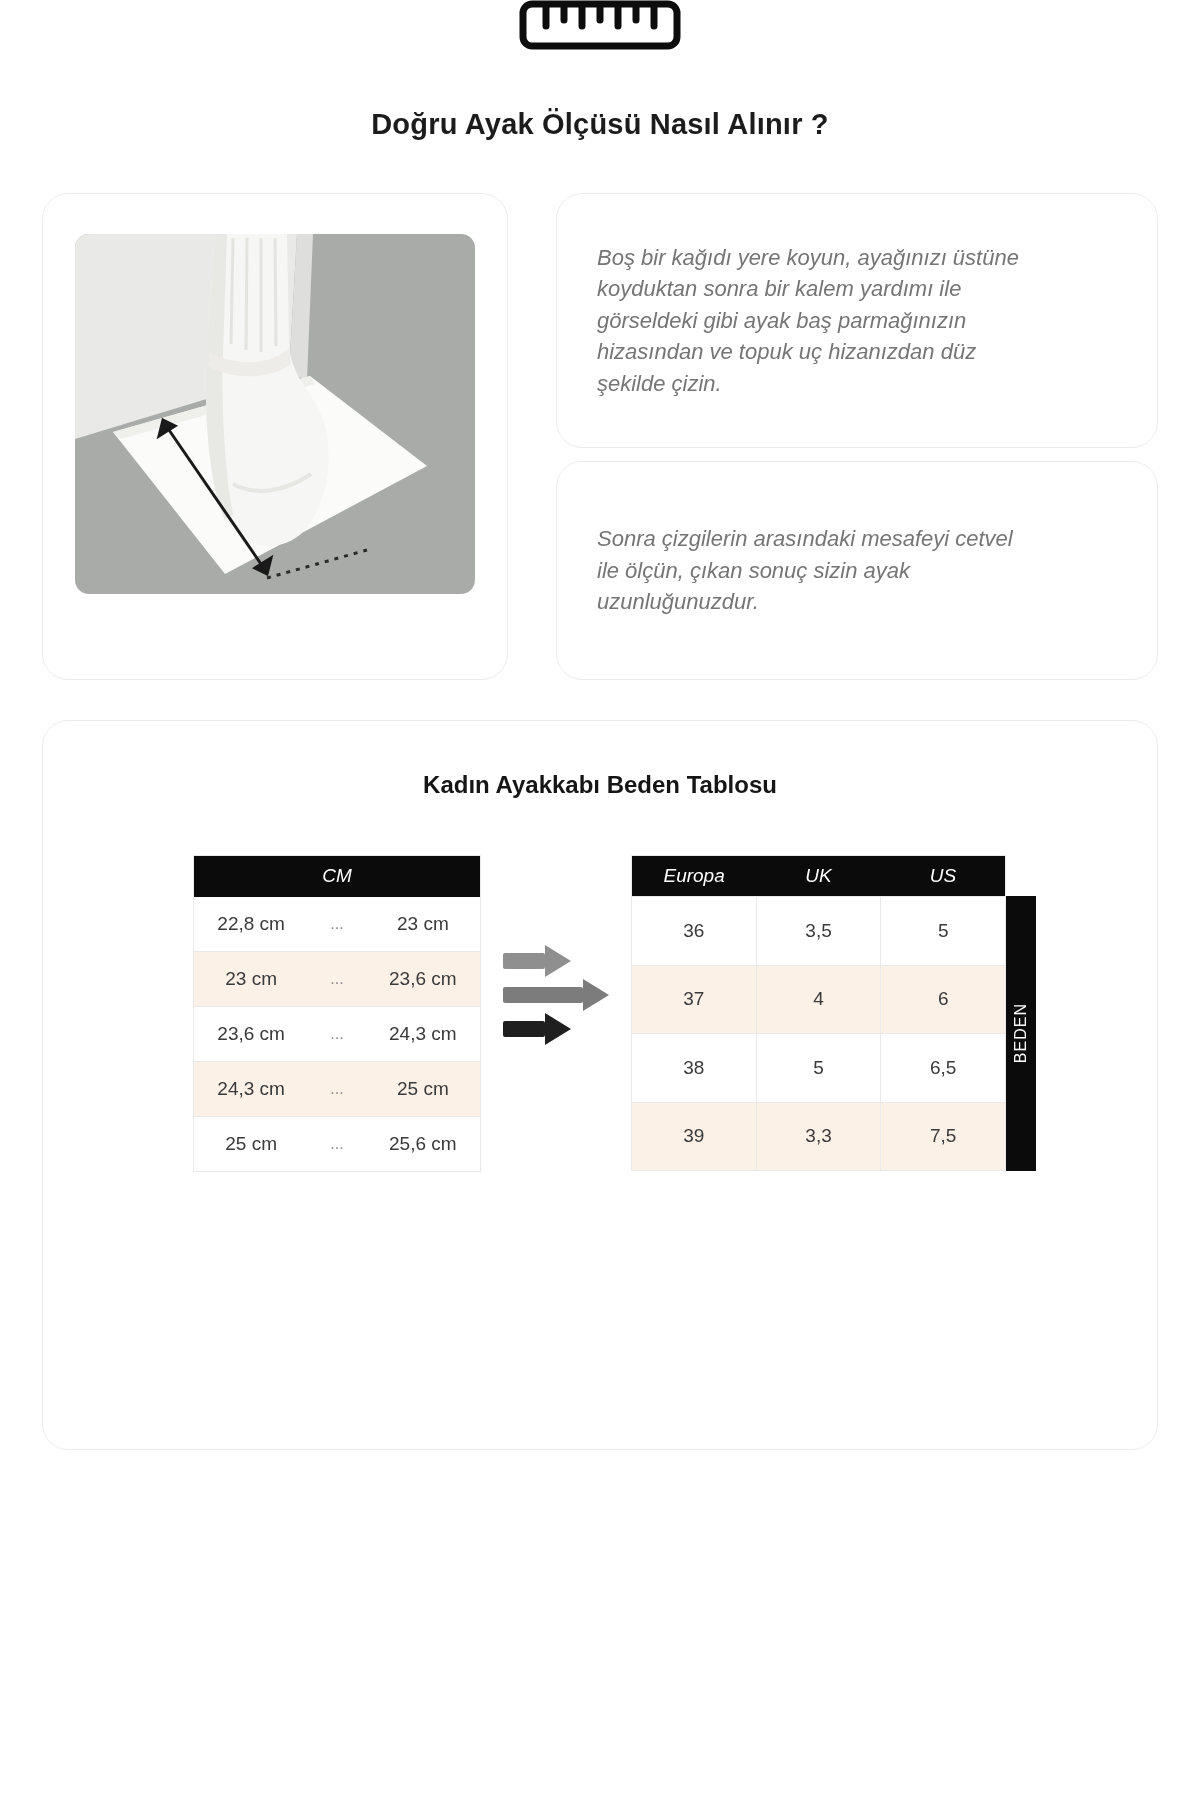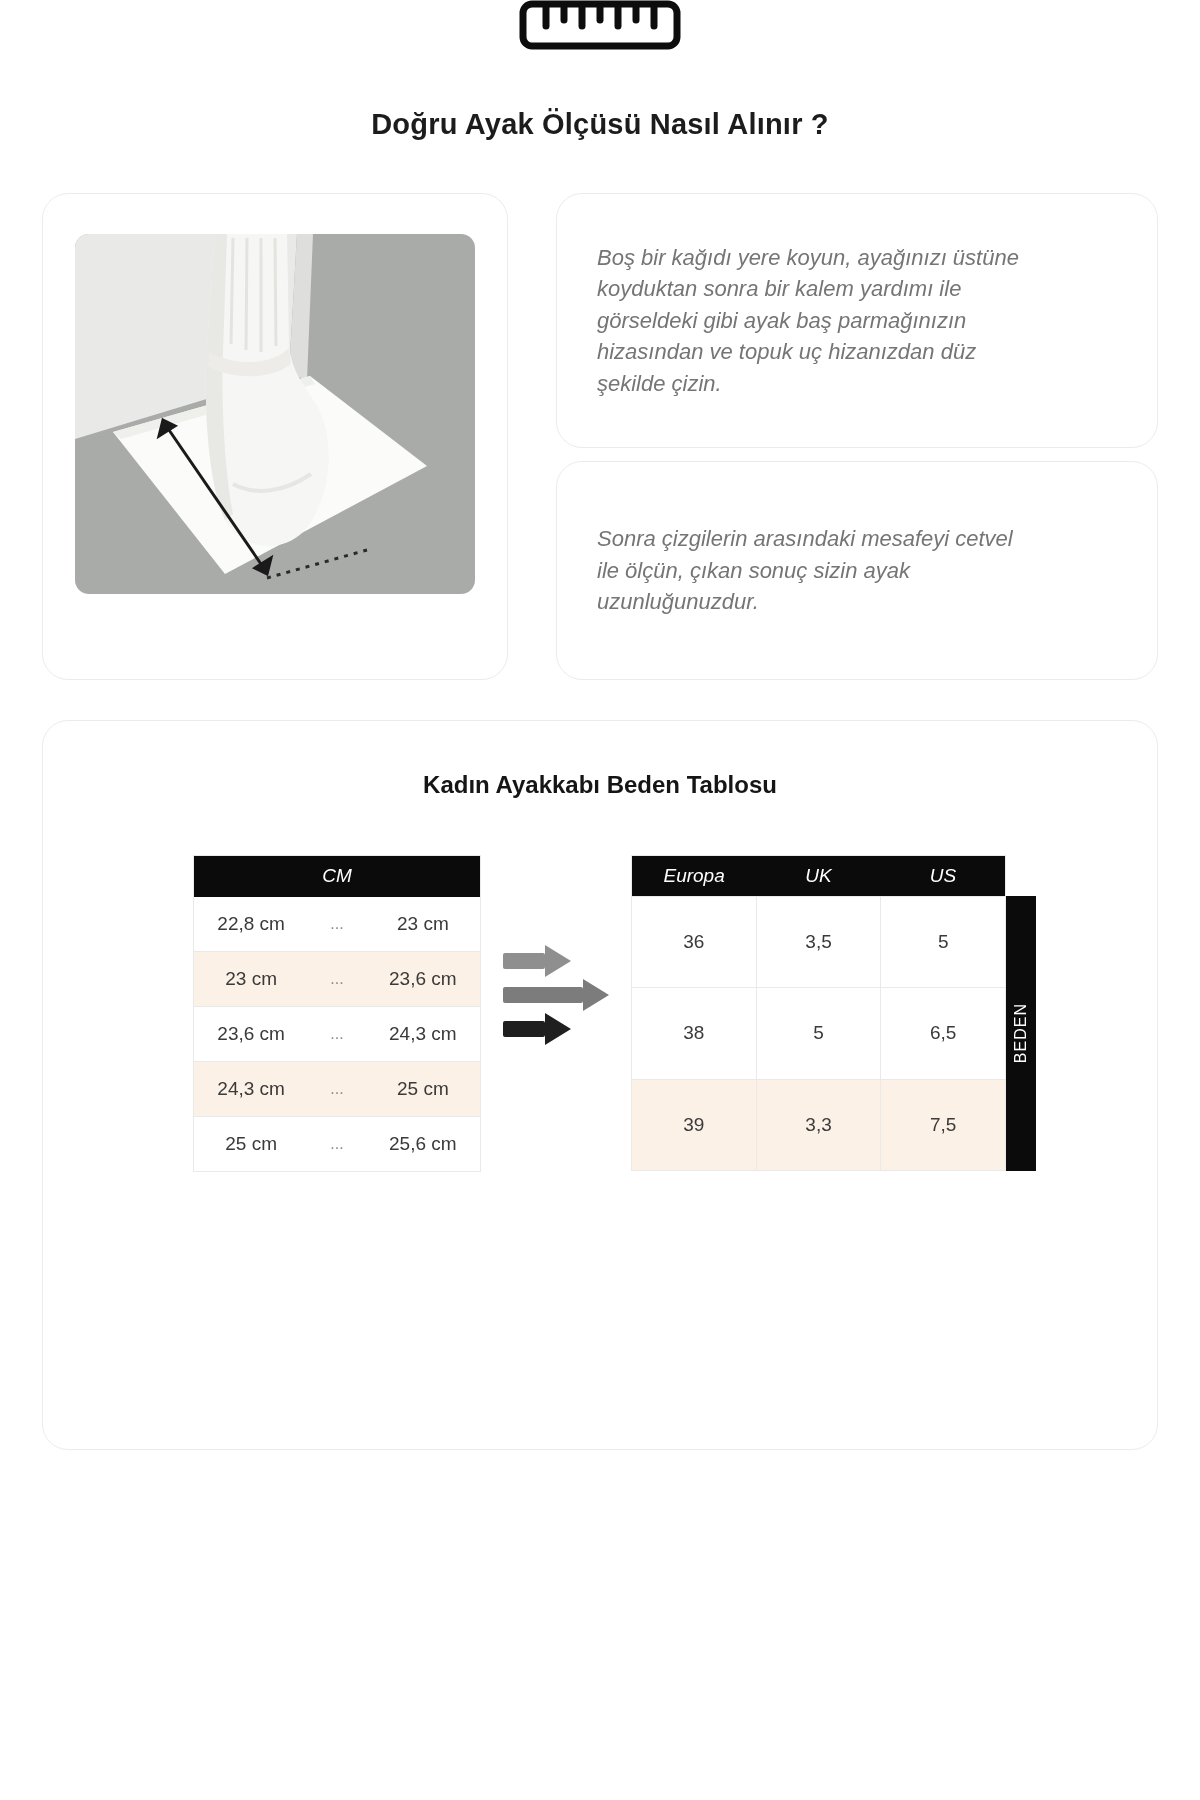--- a/index.html
+++ b/index.html
@@ -232,20 +232,25 @@
               <th>UK</th>
               <th>US</th>
             </tr>
           </thead>
           <tbody>
               <tr>
                 <td>36</td>
                 <td>3,5</td>
                 <td>5</td>
               </tr>
+              <tr class="stripe">
+                <td>37</td>
+                <td>4</td>
+                <td>6</td>
+              </tr>
               <tr>
                 <td>38</td>
                 <td>5</td>
                 <td>6,5</td>
               </tr>
               <tr class="stripe">
                 <td>39</td>
                 <td>3,3</td>
                 <td>7,5</td>
               </tr>

